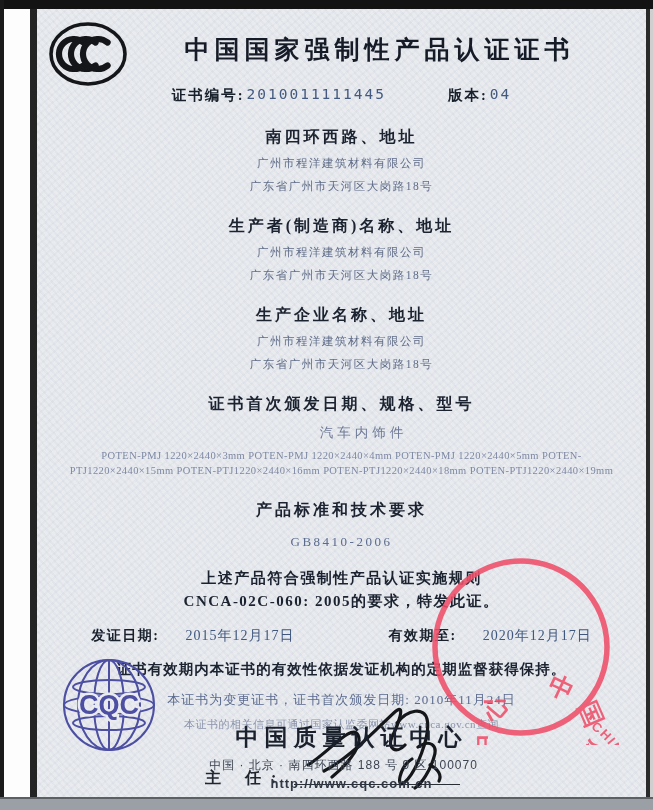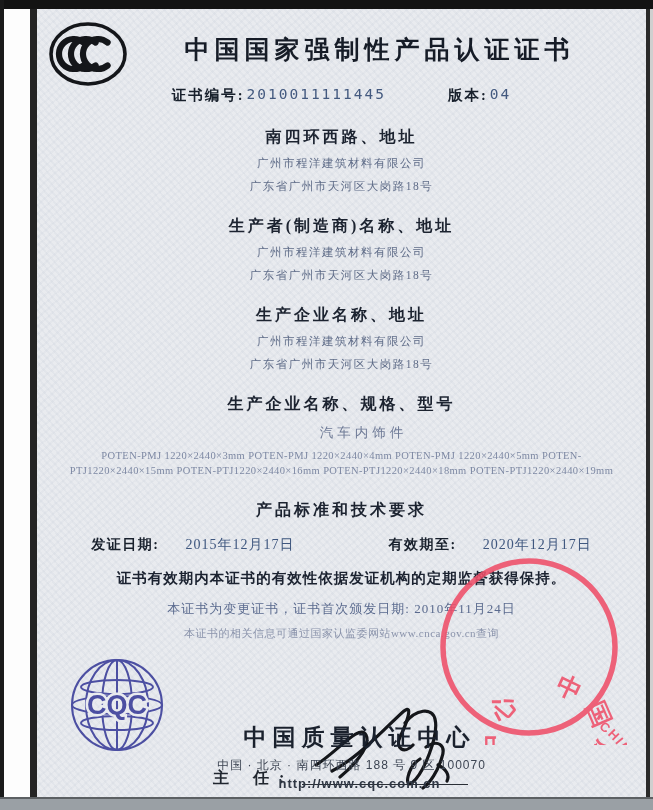--- a/index.html
+++ b/index.html
@@ -47,21 +47,21 @@
 
   .daterow { display:flex; justify-content:center; gap:26px; margin-top:15px; font-size:14px; }
   .daterow .lbl { font-weight:700; letter-spacing:1.5px; color:#18202c; }
   .daterow .val { color:#3f577f; letter-spacing:1px; }
   .daterow .gap { width:42px; }
 
   .validity { margin-top:15px; font-size:14.5px; font-weight:700; letter-spacing:1px; color:#1b2230; }
   .change   { margin-top:12px; font-size:13px; letter-spacing:1px; color:#5a6a8e; }
   .query    { margin-top:8px; font-size:11px; letter-spacing:.5px; color:#8a93ab; }
 
-  .footer { position:absolute; left:8px; bottom:0; width:100%; height:200px; }
+  .footer { position:absolute; left:0; bottom:0; width:100%; height:200px; }
   .cqc-logo { position:absolute; left:22px; top:58px; }
   .director { position:absolute; left:168px; top:96px; display:flex; align-items:flex-end; }
   .director .lbl { font-size:16px; font-weight:700; letter-spacing:10px; color:#20262f; padding-bottom:4px; }
   .sig-wrap { position:relative; width:170px; height:100px; margin-left:8px; }
   .sig-line { position:absolute; left:0; bottom:8px; width:166px; border-top:1.6px solid #2a2f36; }
   .sig-svg  { position:absolute; left:8px; bottom:2px; }
   .org-name { position:absolute; left:0; top:125px; width:100%; text-align:center; padding-left:20px;
               font-size:23px; font-weight:700; letter-spacing:6px; color:#1a212d; }
   .org-addr { position:absolute; left:0; top:160px; width:100%; text-align:center; padding-left:4px;
               font-size:12px; letter-spacing:1px; color:#3c4452; font-family:"Liberation Sans","DejaVu Sans",sans-serif; }
@@ -106,26 +106,31 @@
     <div class="sec-line center">广东省广州市天河区大岗路18号</div>
 
     <div class="sec-title center">生产者(制造商)名称、地址</div>
     <div class="sec-line center">广州市程洋建筑材料有限公司</div>
     <div class="sec-line center">广东省广州市天河区大岗路18号</div>
 
     <div class="sec-title center">生产企业名称、地址</div>
     <div class="sec-line center">广州市程洋建筑材料有限公司</div>
     <div class="sec-line center">广东省广州市天河区大岗路18号</div>
 
-    <div class="sec-title center">生产企业名称、规格、型号</div>
+    <div class="sec-title center">证书首次颁发日期、规格、型号</div>
     <div class="product-name center">汽车内饰件</div>
     <div class="models center">POTEN-PMJ 1220×2440×3mm POTEN-PMJ 1220×2440×4mm POTEN-PMJ 1220×2440×5mm POTEN-PTJ1220×2440×15mm POTEN-PTJ1220×2440×16mm POTEN-PTJ1220×2440×18mm POTEN-PTJ1220×2440×19mm</div>
 
     <div class="sec-title center">产品标准和技术要求</div>
+    <div class="gb center">GB8410-2006</div>
 
+    <div class="statement center">
+      <div>上述产品符合强制性产品认证实施规则</div>
+      <div>CNCA-02C-060: 2005的要求，特发此证。</div>
+    </div>
 
     <div class="daterow">
       <span class="lbl">发证日期:</span>
       <span class="val">2015年12月17日</span>
       <span class="gap"></span>
       <span class="lbl">有效期至:</span>
       <span class="val">2020年12月17日</span>
     </div>
 
     <div class="validity center">证书有效期内本证书的有效性依据发证机构的定期监督获得保持。</div>

